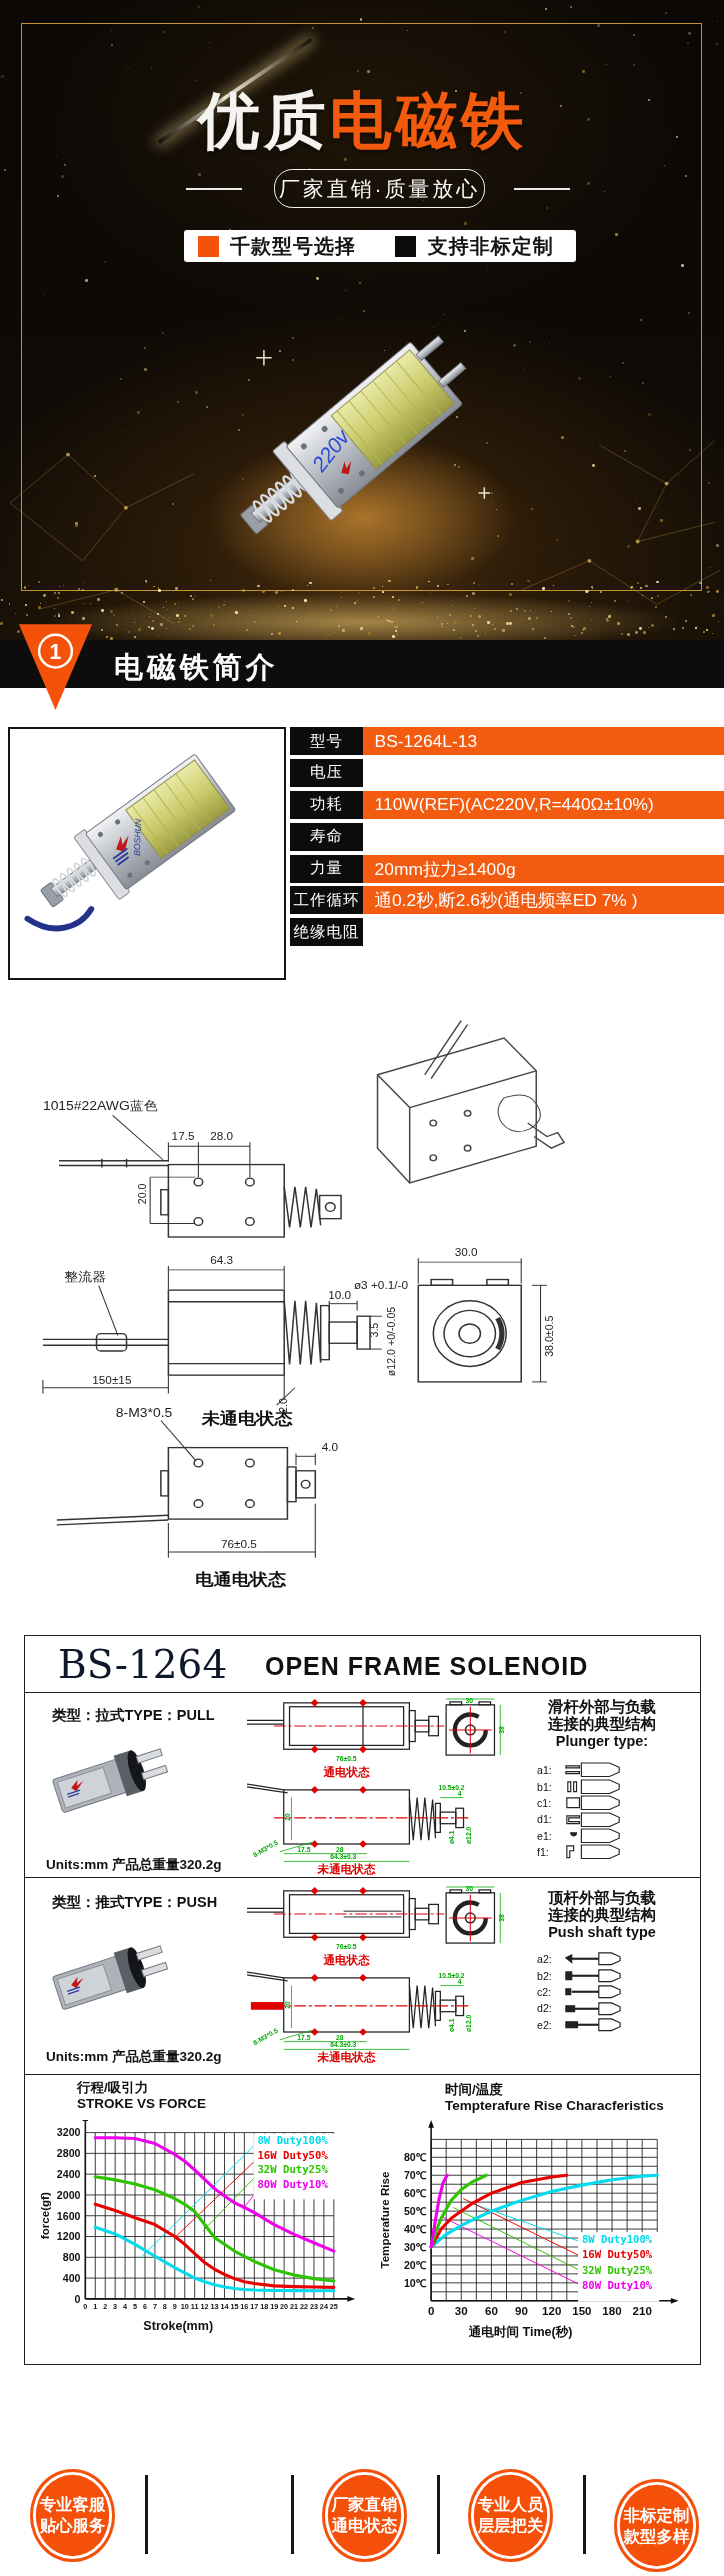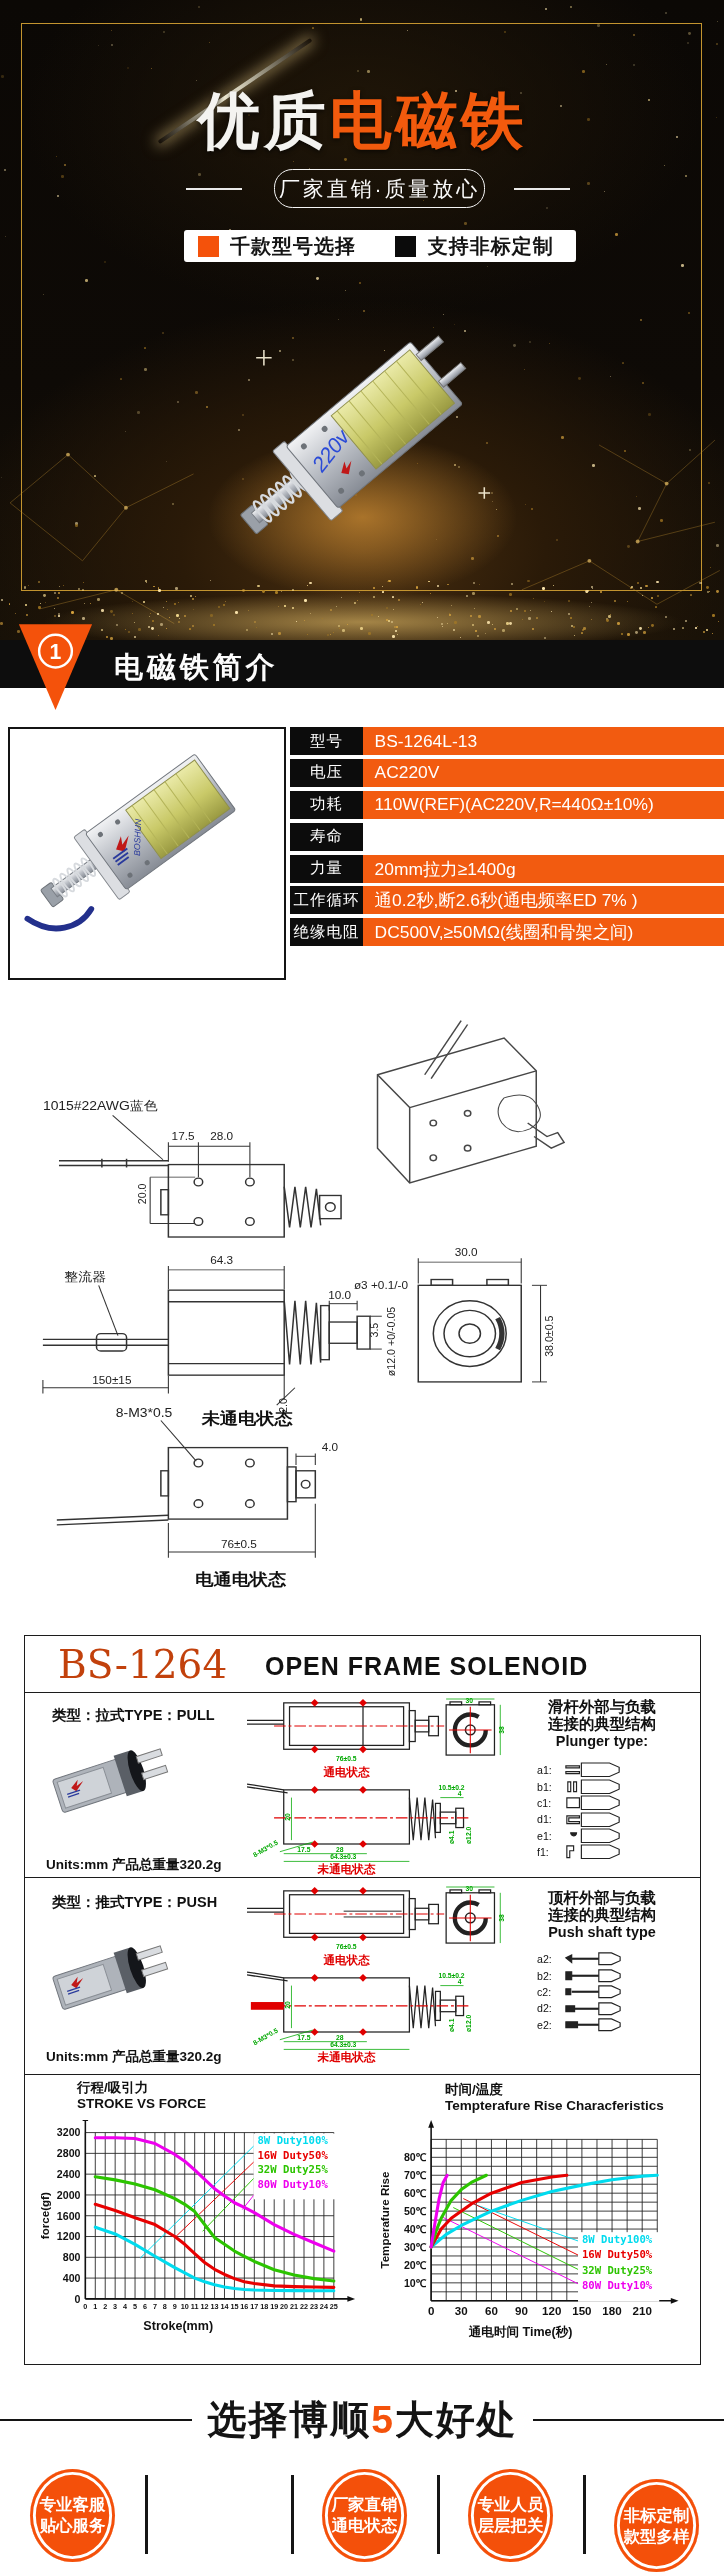--- a/index.html
+++ b/index.html
@@ -54,21 +54,21 @@
   #techDrawing{position:absolute;left:0;top:982px;}
   .dim{font-size:11px;fill:#222;}
   .cap{font-size:17px;font-weight:bold;fill:#111;}
   .dln{stroke:#333;stroke-width:1;}
   .oln{stroke:#333;stroke-width:1.4;fill:none;}
 
   
   #dsBox{position:absolute;left:24px;top:1635px;width:675px;height:728px;border:1.9px solid #1c1c1c;background:#fff;}
   .hline{position:absolute;left:0;width:675px;height:0;border-top:1.9px solid #1c1c1c;}
   #dsModel{position:absolute;left:33px;top:5.8px;font-family:"DejaVu Serif","Liberation Serif",serif;
-           font-size:39px;color:#c2410c;}
+           font-size:39px;color:#0f172a;}
   #dsName{position:absolute;left:240px;top:15.5px;font-size:25px;font-weight:bold;color:#111;letter-spacing:1px;}
   .typeLabel{position:absolute;left:27px;font-size:14.5px;font-weight:bold;color:#111;}
   .unitsLabel{position:absolute;left:21px;font-size:13.5px;font-weight:bold;color:#111;}
   .rtCn{font-size:16px;font-weight:bold;fill:#111;}
   .rtEn{font-size:15px;font-weight:bold;fill:#111;}
   .varLabel{font-size:10.6px;color:#111;width:25px;flex:0 0 auto;}
   .varRow{display:flex;align-items:center;height:16.4px;}
   .gdim{font-size:7px;fill:#00a800;font-weight:bold;}
   .gln{stroke:#00a800;stroke-width:.8;}
   .rcap{font-size:12px;font-weight:bold;fill:#e00000;}
@@ -649,40 +649,38 @@
       <path d="M18,196 C44,214 72,206 84,186" stroke="#23308c" stroke-width="6" fill="none" stroke-linecap="round"></path>
     </svg>
   </div>
   <div id="specRows">
       <div class="specRow">
         <div class="specLabel">型号</div>
         <div class="specValue">BS-1264L-13</div>
       </div>
       <div class="specRow">
         <div class="specLabel">电压</div>
-        <div class="specValue">AC220V</div>
       </div>
       <div class="specRow">
         <div class="specLabel">功耗</div>
         <div class="specValue">110W(REF)(AC220V,R=440Ω±10%)</div>
       </div>
       <div class="specRow">
         <div class="specLabel">寿命</div>
       </div>
       <div class="specRow">
         <div class="specLabel">力量</div>
         <div class="specValue">20mm拉力≥1400g</div>
       </div>
       <div class="specRow">
         <div class="specLabel">工作循环</div>
         <div class="specValue">通0.2秒,断2.6秒(通电频率ED 7% )</div>
       </div>
       <div class="specRow">
         <div class="specLabel">绝缘电阻</div>
-        <div class="specValue">DC500V,≥50MΩ(线圈和骨架之间)</div>
       </div>
     </div>
 
   <svg id="techDrawing" width="725" height="653" viewBox="0 0 676 676" preserveAspectRatio="none" style="width:725px;height:653px;">
 
     <text x="40" y="132" class="dim" style="font-size:13px">1015#22AWG蓝色</text>
     <line x1="105" y1="138" x2="152" y2="184" class="dln"></line>
     <g class="oln">
       <line x1="55" y1="185" x2="157" y2="185"></line>
         <line x1="55" y1="190" x2="157" y2="190"></line>
@@ -1270,25 +1268,20 @@
       <polyline points="56,131.33333333333334 66.4,112.77777777777779 76.8,101.64444444444445 97.6,86.8 118.4,75.66666666666667 149.60000000000002,64.53333333333335 180.8,58.96666666666667 196.4,57.111111111111114" fill="none" stroke="#e80000" stroke-width="3.2" stroke-linecap="round" stroke-linejoin="round"></polyline>
       <polyline points="56,131.33333333333334 61.2,114.63333333333333 66.4,101.64444444444445 76.8,83.08888888888889 87.2,71.95555555555556 97.6,64.53333333333335 113.19999999999999,57.111111111111114" fill="none" stroke="#2cc400" stroke-width="3.2" stroke-linecap="round" stroke-linejoin="round"></polyline>
       <polyline points="56,131.33333333333334 60.16,105.35555555555555 64.32,81.23333333333333 68.48,64.53333333333335 72.64,57.111111111111114" fill="none" stroke="#ee00ee" stroke-width="3.2" stroke-linecap="round" stroke-linejoin="round"></polyline>
       <rect x="208" y="116" width="84" height="72" fill="#fff"></rect>
       <text x="212" y="127" font-size="11" font-weight="bold" font-family="&quot;DejaVu Sans Mono&quot;,&quot;Liberation Mono&quot;,monospace" fill="#00dbee">8W Duty100%</text>
       <text x="212" y="143" font-size="11" font-weight="bold" font-family="&quot;DejaVu Sans Mono&quot;,&quot;Liberation Mono&quot;,monospace" fill="#e80000">16W Duty50%</text>
       <text x="212" y="159" font-size="11" font-weight="bold" font-family="&quot;DejaVu Sans Mono&quot;,&quot;Liberation Mono&quot;,monospace" fill="#2cc400">32W Duty25%</text>
       <text x="212" y="175" font-size="11" font-weight="bold" font-family="&quot;DejaVu Sans Mono&quot;,&quot;Liberation Mono&quot;,monospace" fill="#ee00ee">80W  Duty10%</text>
     </svg>
 
-  <div id="benefitHead">
-    <div class="bLine"></div>
-    <div id="benefitText"><span>选择博顺</span><span class="num">5</span><span>大好处</span></div>
-    <div class="bLine"></div>
-  </div>
   <div id="circles">
       <div class="bCircle" style="left: 30px; top: 1.9px;">
         <div>专业客服</div>
         <div>贴心服务</div>
       </div>
       <div class="vdiv" style="left: 145px;"></div>
       <div class="vdiv" style="left: 291px;"></div>
       <div class="bCircle" style="left: 322px; top: 1.9px;">
         <div>厂家直销</div>
         <div>通电状态</div>

